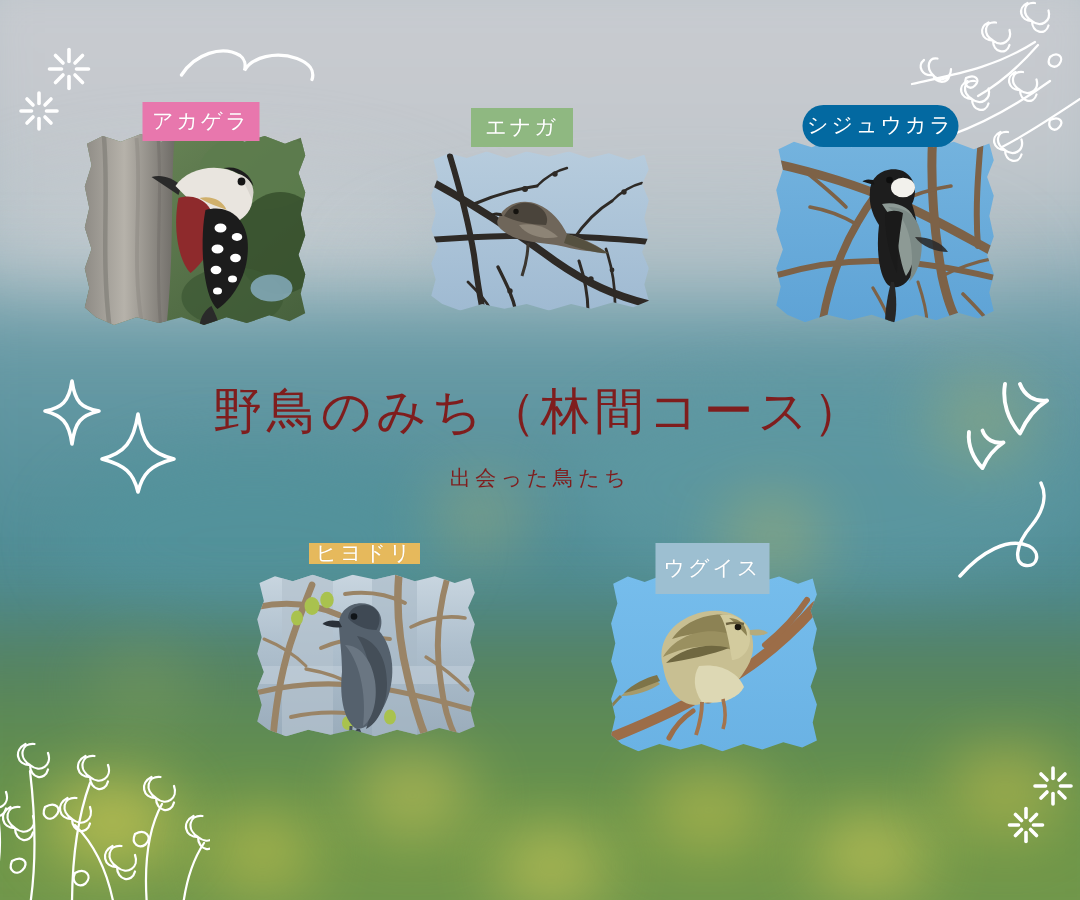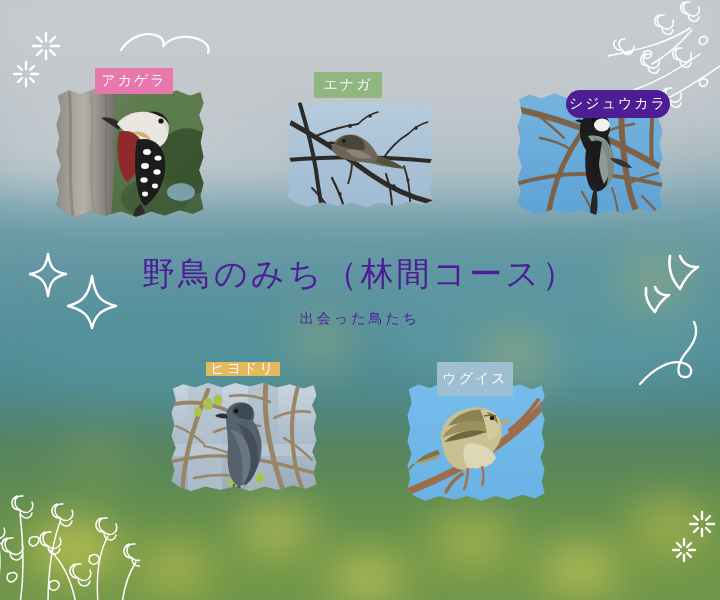--- a/index.html
+++ b/index.html
@@ -40,21 +40,21 @@
   
   .tag{
     position:absolute;display:flex;align-items:center;justify-content:center;
     color:#ffffff;font-size:14px;letter-spacing:2px;
     font-family:"DejaVu Sans","Liberation Sans",sans-serif;
     white-space:nowrap;z-index:6;
     text-shadow:0 0 1px rgba(0,0,0,.08);
   }
   
   .title{
-    position:absolute;z-index:7;color:#4c1d95;white-space:nowrap;
+    position:absolute;z-index:7;color:#7f1d1d;white-space:nowrap;
     font-family:Liberation Sans, sans-serif;
   }
   #main-title{left:0;right:0;top:252px;text-align:center;font-size:33px;letter-spacing:3px;}
   #sub-title{left:0;right:0;top:310px;text-align:center;font-size:14px;letter-spacing:3px;}
   .deco{position:absolute;z-index:5;pointer-events:none;}
 </style>
 </head>
 <body>
 
 <div id="poster">
@@ -393,20 +393,20 @@
       <path d="M78 34 C82 33, 86 33, 90 34" stroke="#6d6340" stroke-width="1.6" fill="none"></path>
       <path d="M94 38 C100 37, 104 38, 106 40 C102 42, 97 42, 94 41z" fill="#b6ab7c"></path>
       <path d="M62 86 C62 94, 60 102, 58 108" stroke="#a3744e" stroke-width="2.6" fill="none"></path>
       <path d="M76 84 C78 92, 78 98, 76 104" stroke="#a3744e" stroke-width="2.4" fill="none"></path>
       <path d="M8 82 C4 86, 0 90, -2 94" stroke="#8a7f52" stroke-width="2" fill="none"></path>
     </svg>
   </div>
 
   <div class="tag" style="left: 95px; top: 68px; width: 78px; height: 26px; background: rgb(232, 119, 173); border-radius: 0px;">アカゲラ</div>
   <div class="tag" style="left: 314px; top: 72px; width: 68px; height: 26px; background: rgb(143, 184, 129); border-radius: 0px;">エナガ</div>
-  <div class="tag" style="left: 566px; top: 70px; width: 104px; height: 28px; background: #4c1d95; border-radius: 14px; margin-top: 20px;">シジュウカラ</div>
+  <div class="tag" style="left: 535px; top: 70px; width: 104px; height: 28px; background: #0369a1; border-radius: 14px;">シジュウカラ</div>
   <div class="tag" style="left: 206px; top: 362px; width: 74px; height: 14px; background: rgb(230, 185, 92); border-radius: 0px;">ヒヨドリ</div>
   <div class="tag" style="left: 437px; top: 362px; width: 76px; height: 34px; background: rgb(157, 191, 209); border-radius: 0px;">ウグイス</div>
 
   <div class="title" id="main-title">野鳥のみち（林間コース）</div>
   <div class="title" id="sub-title">出会った鳥たち</div>
 
 </div>
 
 </body></html>

